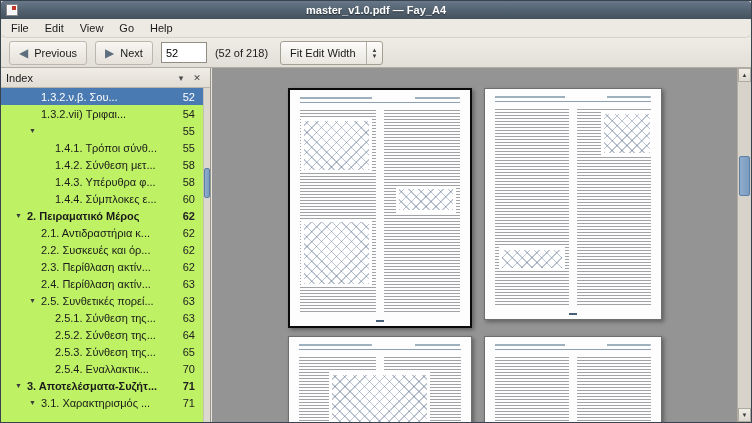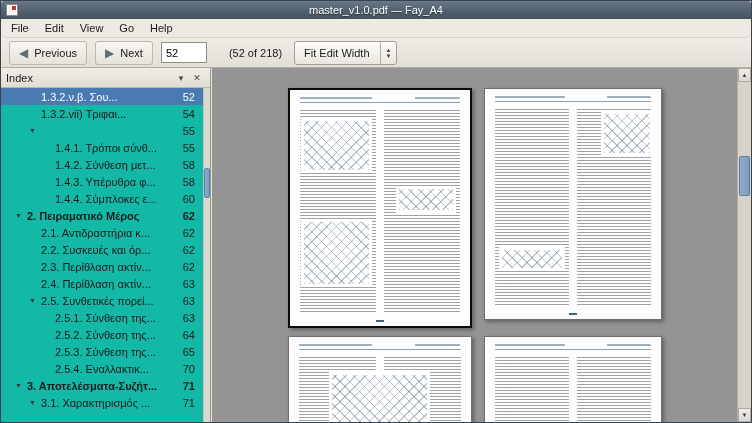--- a/index.html
+++ b/index.html
@@ -4,52 +4,52 @@
 <style>
   * { margin:0; padding:0; box-sizing:border-box; }
   html,body { width:752px; height:423px; overflow:hidden; }
   body { font-family:"Liberation Sans","DejaVu Sans",sans-serif; font-size:11px; color:#1a1a1a; }
   .window { position:relative; width:752px; height:423px; background:#e8e5df; border:1px solid #39434d; overflow:hidden; }
 
   
   .titlebar { position:absolute; top:0; left:0; right:0; height:18px;
     background:linear-gradient(#68788a, var(--titlebar,#52616f) 55%, #45525e);
     display:flex; align-items:center; justify-content:center; border-radius:3px 3px 0 0; }
-  .titlebar .title { color:#fff; font-weight:normal; font-size:11px; text-shadow:0 1px 1px rgba(0,0,0,.5); }
+  .titlebar .title { color:#fff; font-weight:bold; font-size:11px; text-shadow:0 1px 1px rgba(0,0,0,.5); }
   .win-icon { position:absolute; left:5px; top:3px; width:12px; height:12px; background:#f5f5f5; border:1px solid #888;
     box-shadow:inset 0 0 0 1px #fff; }
   .win-icon::after { content:""; position:absolute; right:1px; top:1px; width:4px; height:4px; background:#c0392b; }
 
   
   .menubar { position:absolute; top:18px; left:0; right:0; height:19px; background:#edeae4;
     border-bottom:1px solid #d6d2c9; display:flex; align-items:stretch; padding-left:2px;border-radius:6px; }
   .menu-item { display:inline-flex; align-items:center; padding:0 8px; cursor:default; }
   .menu-item::first-letter { text-decoration:underline; }
 
   
   .toolbar { position:absolute; top:37px; left:0; right:0; height:30px; background:linear-gradient(#efece6,#e2dfd8);
     border-bottom:1px solid #b2ada3; display:flex; align-items:center; gap:8px; padding:0 8px; }
   .tb-btn { display:flex; align-items:center; gap:6px; height:24px; padding:0 9px;
     background:linear-gradient(#f8f6f2,#e6e2da); border:1px solid #bdb8ae; border-radius:3px; font-size:11px; }
   .tb-arrow { font-size:12px; line-height:1; color:#5d6f7e; }
   .page-input { width:46px; height:21px; border:1px solid #928d82; background:#fff; padding:0 4px; font-size:11px;
     font-family:"Liberation Sans",sans-serif; }
-  .page-status { margin-left:14px; }
+  .page-status { margin-left:0; }
   .zoom-combo { display:flex; align-items:center; height:24px; border:1px solid #a49f94; border-radius:3px;
     background:linear-gradient(#fdfcfa,#e9e6df); margin-left:4px; }
   .zoom-label { padding:0 10px 0 9px; }
   .zoom-spin { display:flex; flex-direction:column; justify-content:center; border-left:1px solid #b5b0a6;
     padding:0 5px; height:100%; }
   .zoom-spin span { font-size:6px; line-height:6px; color:#3c3c3c; text-align:center; }
 
   
   .content { position:absolute; top:67px; left:0; right:0; bottom:0; }
 
   
-  .sidebar { position:absolute; left:0; top:0; bottom:0; width:210px; background:#14b8a6; border-right:1px solid #9a958b; }
+  .sidebar { position:absolute; left:0; top:0; bottom:0; width:210px; background:#bef264; border-right:1px solid #9a958b; }
   .sidebar-header { height:20px; background:linear-gradient(#f0ede7,#e1ddd5); border-bottom:1px solid #b9b5ab;
     display:flex; align-items:center; padding:0 5px; }
   .sidebar-header .hdr-label { flex:1; }
   .hdr-btn { width:16px; height:16px; display:flex; align-items:center; justify-content:center; color:#4a4a4a;
     font-size:9px; border:1px solid transparent; border-radius:2px; }
   .tree { position:absolute; top:20px; left:0; right:7px; bottom:0; overflow:hidden; }
   .row { display:flex; align-items:center; height:17px; padding-right:8px; white-space:nowrap; }
   .row .exp { width:12px; font-size:7px; color:#3a3a3a; text-align:left; flex:0 0 12px; }
   .row .sp  { width:12px; flex:0 0 12px; }
   .row .lbl { overflow:hidden; text-overflow:clip; }

